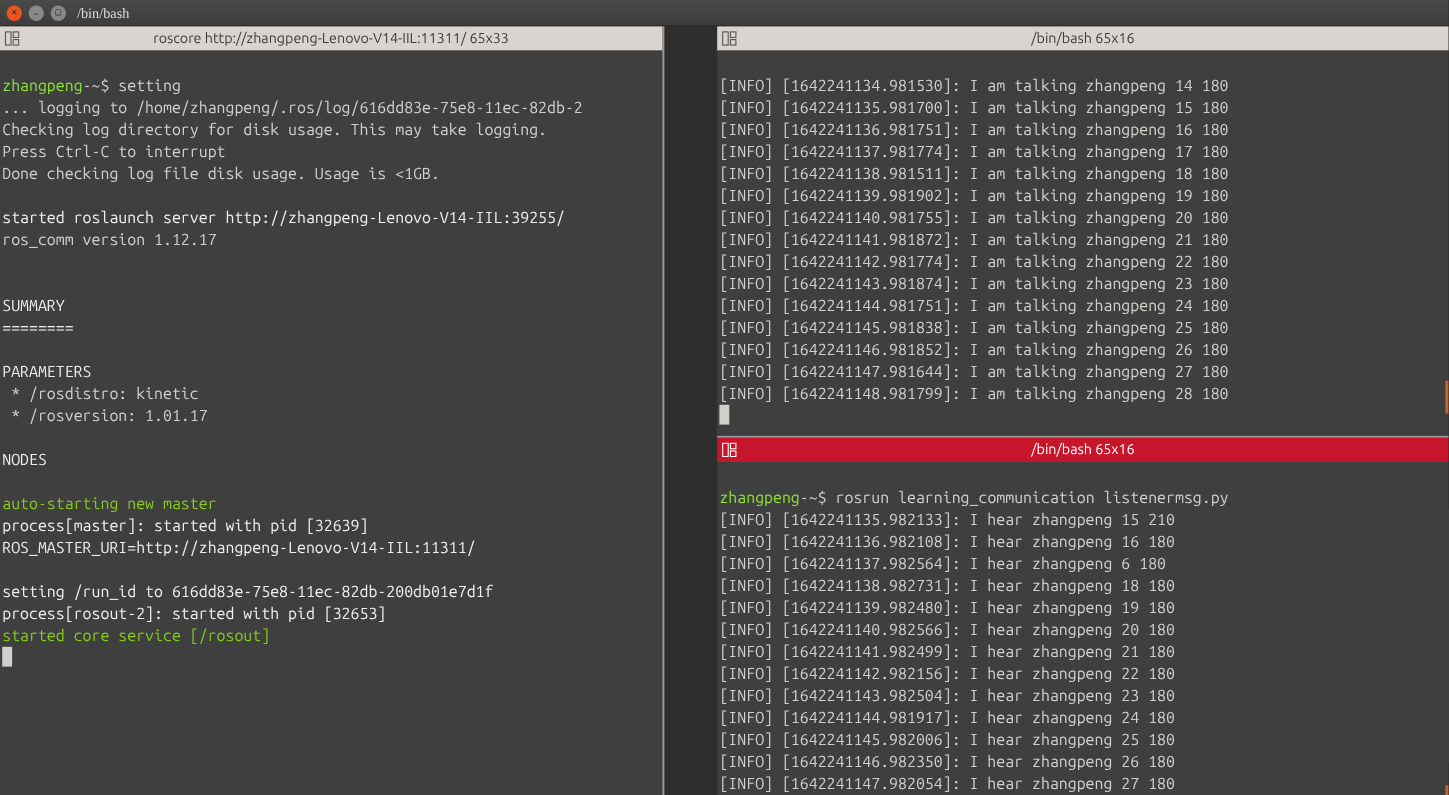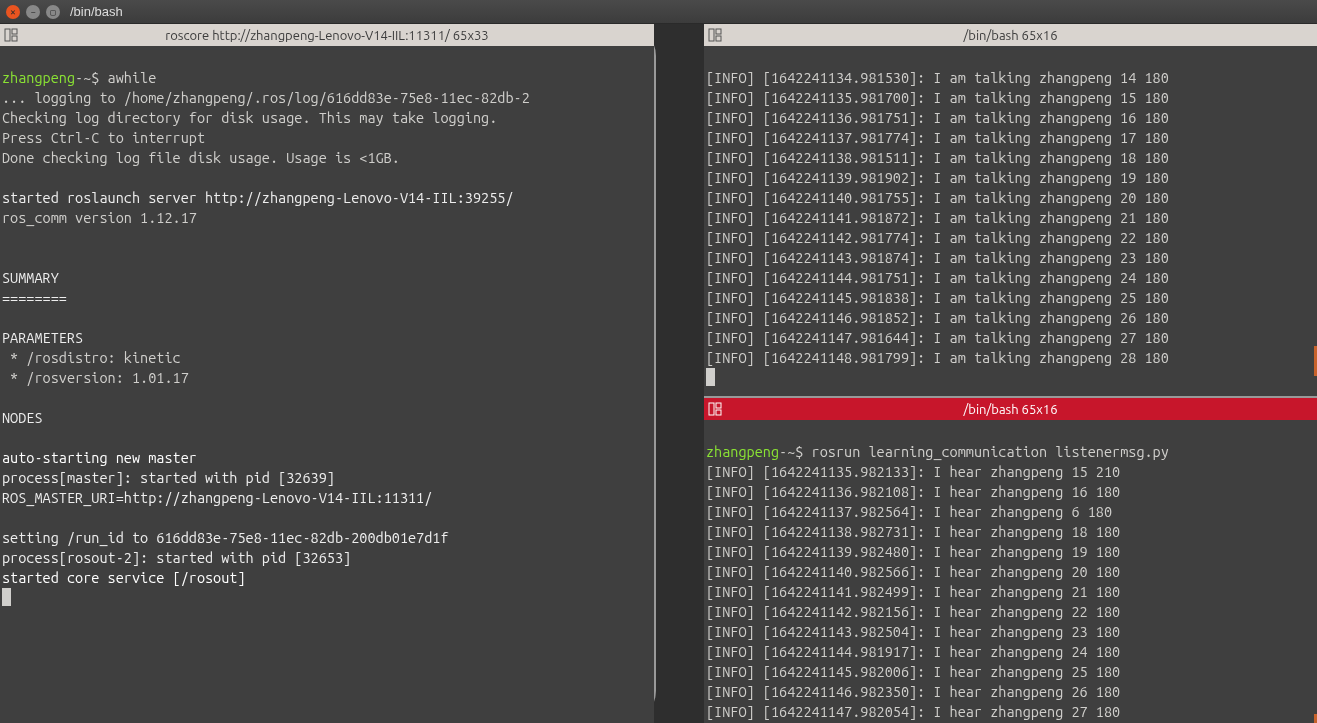--- a/index.html
+++ b/index.html
@@ -33,32 +33,31 @@
       font-size: 9px;
       color: #2a2a2a;
     }
     .win-close { background: #e95420; }
     .win-min { background: #888; }
     .win-max { background: #888; }
     .window-title {
       color: #ddd;
       font-size: 13px;
       margin-left: 10px;
-      font-family: Liberation Sans, sans-serif;
+      font-family: Liberation Serif, serif;
     }
     .panes {
       display: flex;
       height: calc(100% - 24px);
     }
     .left-pane {
-      width: 656px;
+      width: 604px;
       display: flex;
       flex-direction: column;
       border-right: 2px solid #999;
-      border-radius: 32px;
     }
     .right-panes {
       flex: 1;
       display: flex;
       flex-direction: column;
       padding-left: 48px;
     }
     .top-right-pane {
       height: 374px;
       display: flex;
@@ -101,21 +100,21 @@
       color: #d0cfcc;
       padding: 2px 2px;
       font-size: 14.5px;
       line-height: 20px;
       overflow: hidden;
       white-space: pre;
       position: relative;
     }
     .green { color: #8ae234; font-weight: normal; }
     .bold { color: #eee; font-weight: normal; }
-    .gray { color: #ffffff; }
+    .gray { color: #84cc16; }
     .cursor {
       display: inline-block;
       width: 9px;
       height: 18px;
       background: #d0cfcc;
       vertical-align: text-bottom;
     }
     .scrollbar-hint {
       position: absolute;
       right: 0;
@@ -142,21 +141,21 @@
       <span class="pane-title-icon">
         <svg viewBox="0 0 14 14">
             <rect x="1" y="1" width="5" height="12" fill="none" stroke="#555" stroke-width="1"></rect>
             <rect x="8" y="1" width="5" height="5" fill="none" stroke="#555" stroke-width="1"></rect>
             <rect x="8" y="8" width="5" height="5" fill="none" stroke="#555" stroke-width="1"></rect>
           </svg>
       </span>
       <span>roscore http://zhangpeng-Lenovo-V14-IIL:11311/ 65x33</span>
     </div>
     <div class="terminal">
-<span class="green">zhangpeng</span><span>-~$ </span><span>awhile</span>
+<span class="green">zhangpeng</span><span>-~$ </span><span>setting</span>
 <span>... logging to /home/zhangpeng/.ros/log/616dd83e-75e8-11ec-82db-2</span>
 <span>Checking log directory for disk usage. This may take logging.</span>
 <span>Press Ctrl-C to interrupt</span>
 <span>Done checking log file disk usage. Usage is &lt;1GB.</span>
 
 <span class="bold">started roslaunch server http://zhangpeng-Lenovo-V14-IIL:39255/</span>
 <span>ros_comm version 1.12.17</span>
 
 
 <span class="bold">SUMMARY</span>

